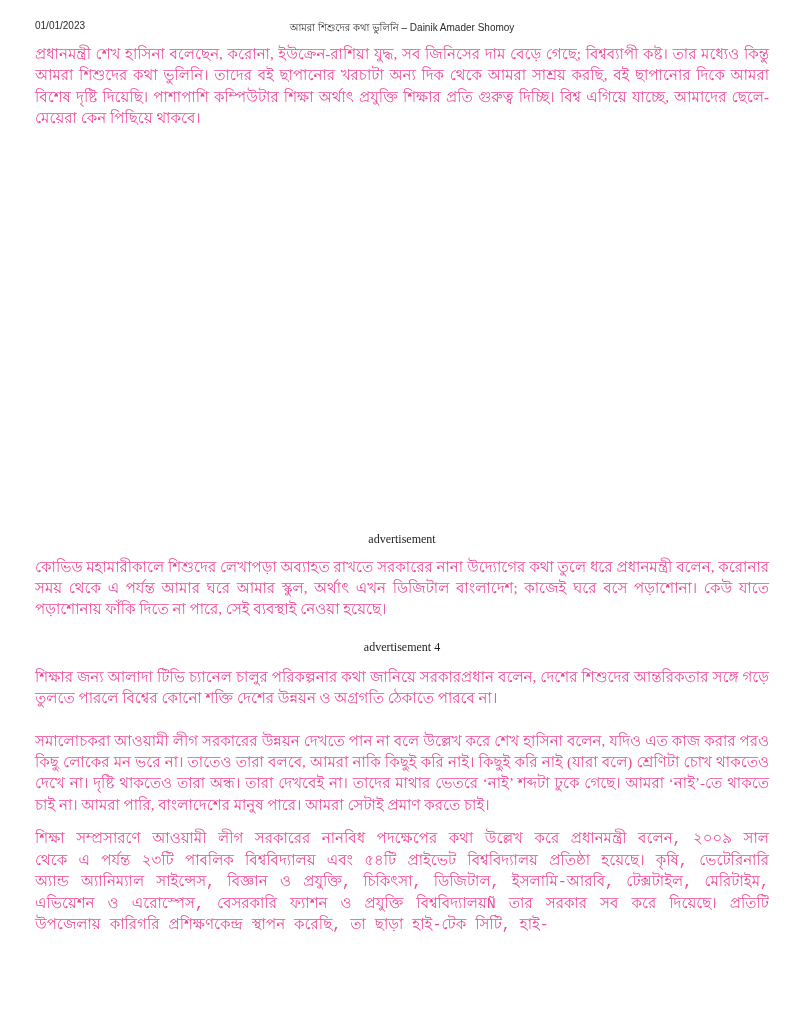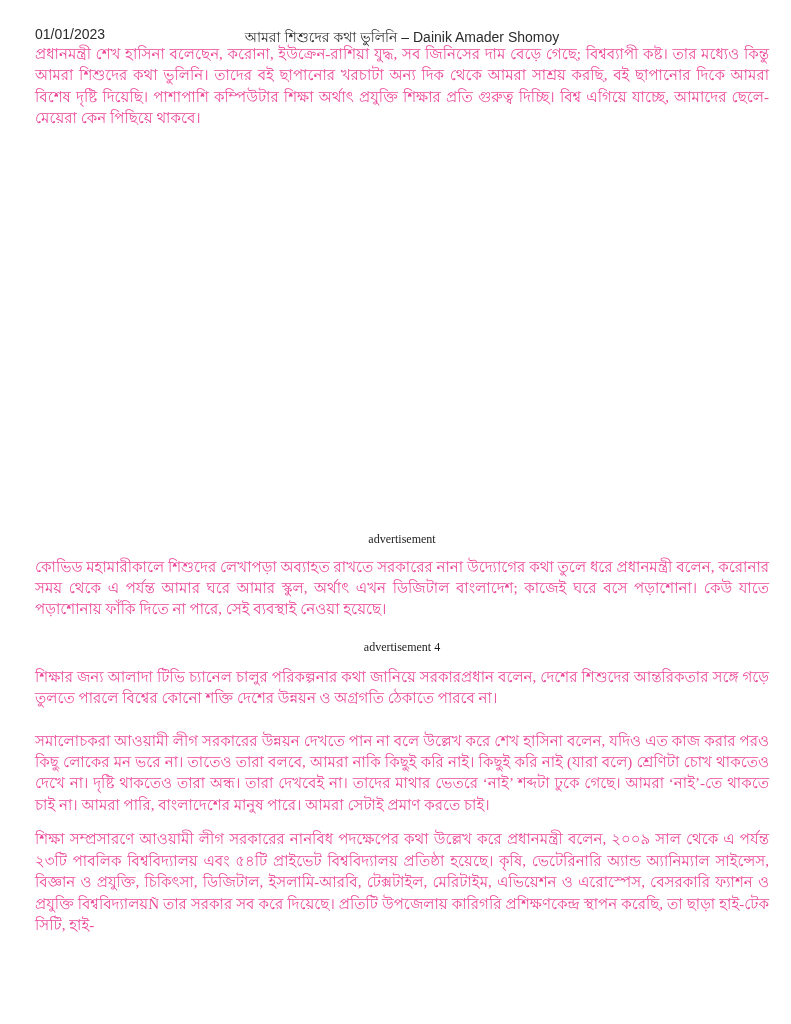--- a/index.html
+++ b/index.html
@@ -9,26 +9,26 @@
     background: #ffffff;
     position: relative;
     overflow: hidden;
     font-family: "Liberation Serif", serif;
     color: #111;
   }
 
   
   .print-header {
     position: absolute;
-    top: 26px;
+    top: 20px;
     left: 35px;
     right: 22px;
     height: 14px;
     font-family: "Liberation Sans", sans-serif;
-    font-size: 14px;
+    font-size: 10px;
     color: #2b2b2b;
   }
   .header-date { position: absolute; left: 0; top: 0; white-space: nowrap; }
   .header-title { position: absolute; left: 0; right: 0; top: 0; text-align: center; white-space: nowrap; }
 
   .print-footer {
     position: absolute;
     top: 1028px;
     left: 35px;
     right: 22px;
@@ -51,21 +51,21 @@
     margin: 0;
     font-size: 15px;
     line-height: 21.4px;
     text-align: justify;
     color: #ec4899;
   }
   .p2 { margin-top: 15px; }
   .p3 { margin-top: 10px; }
   .p4 { margin-top: 12px; }
   .p5 { margin-top: 21px; }
-  .p6 { margin-top: 13px; }
+  .p6 { margin-top: 13px; font-family: Liberation Mono, monospace; }
 
   .image-gap {
     height: 402px;
     background: #ffffff;
   }
   .ad-label {
     text-align: center;
     font-family: Liberation Serif, serif;
     font-size: 12px;
     line-height: 15px;

